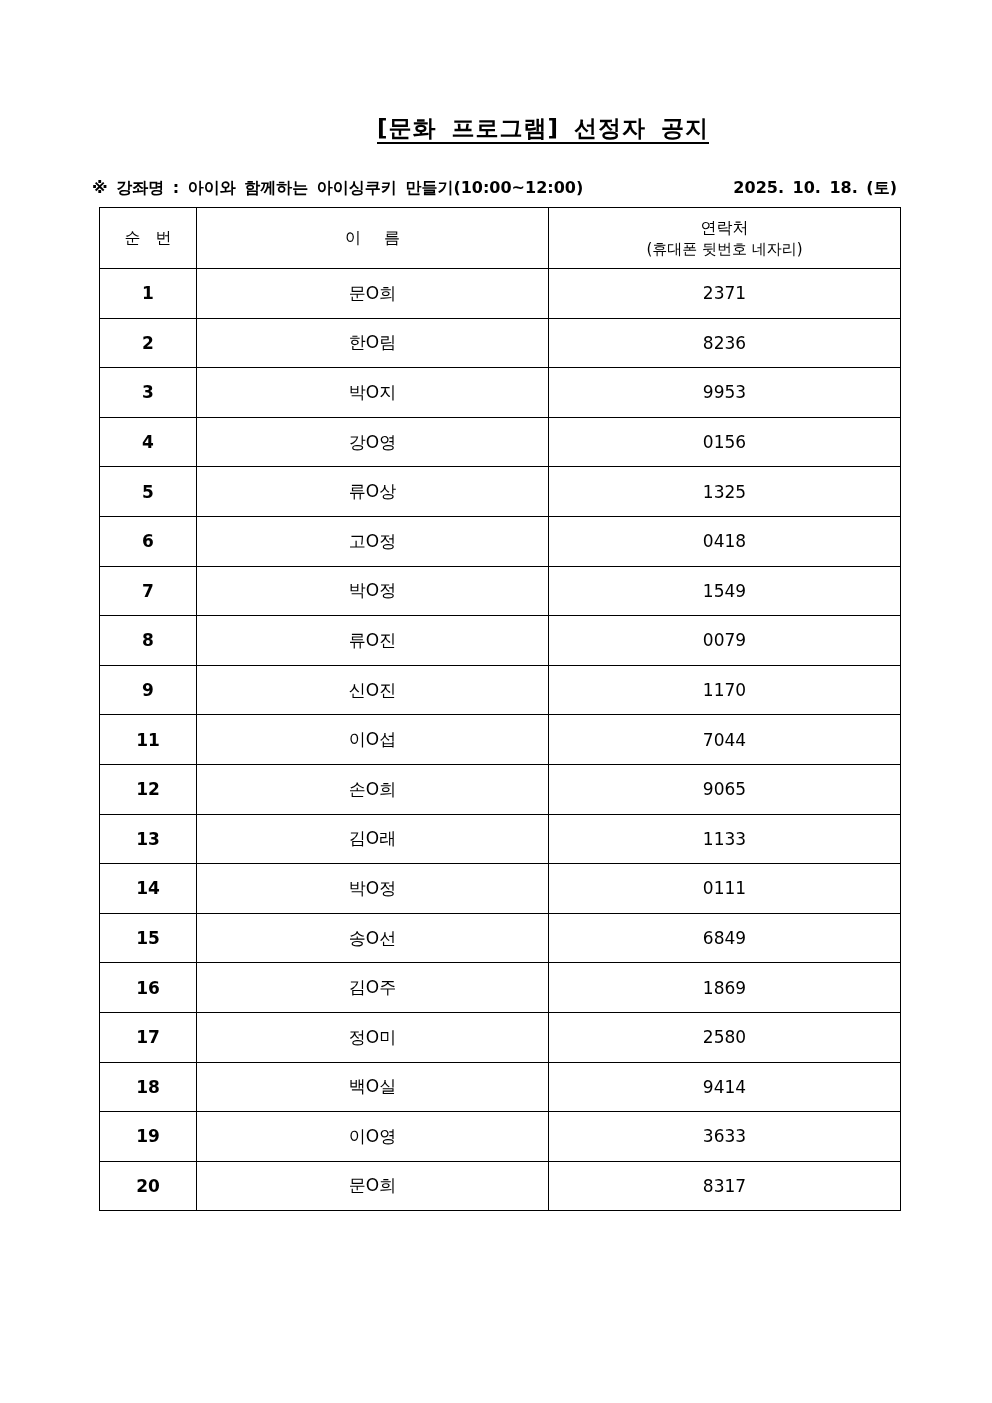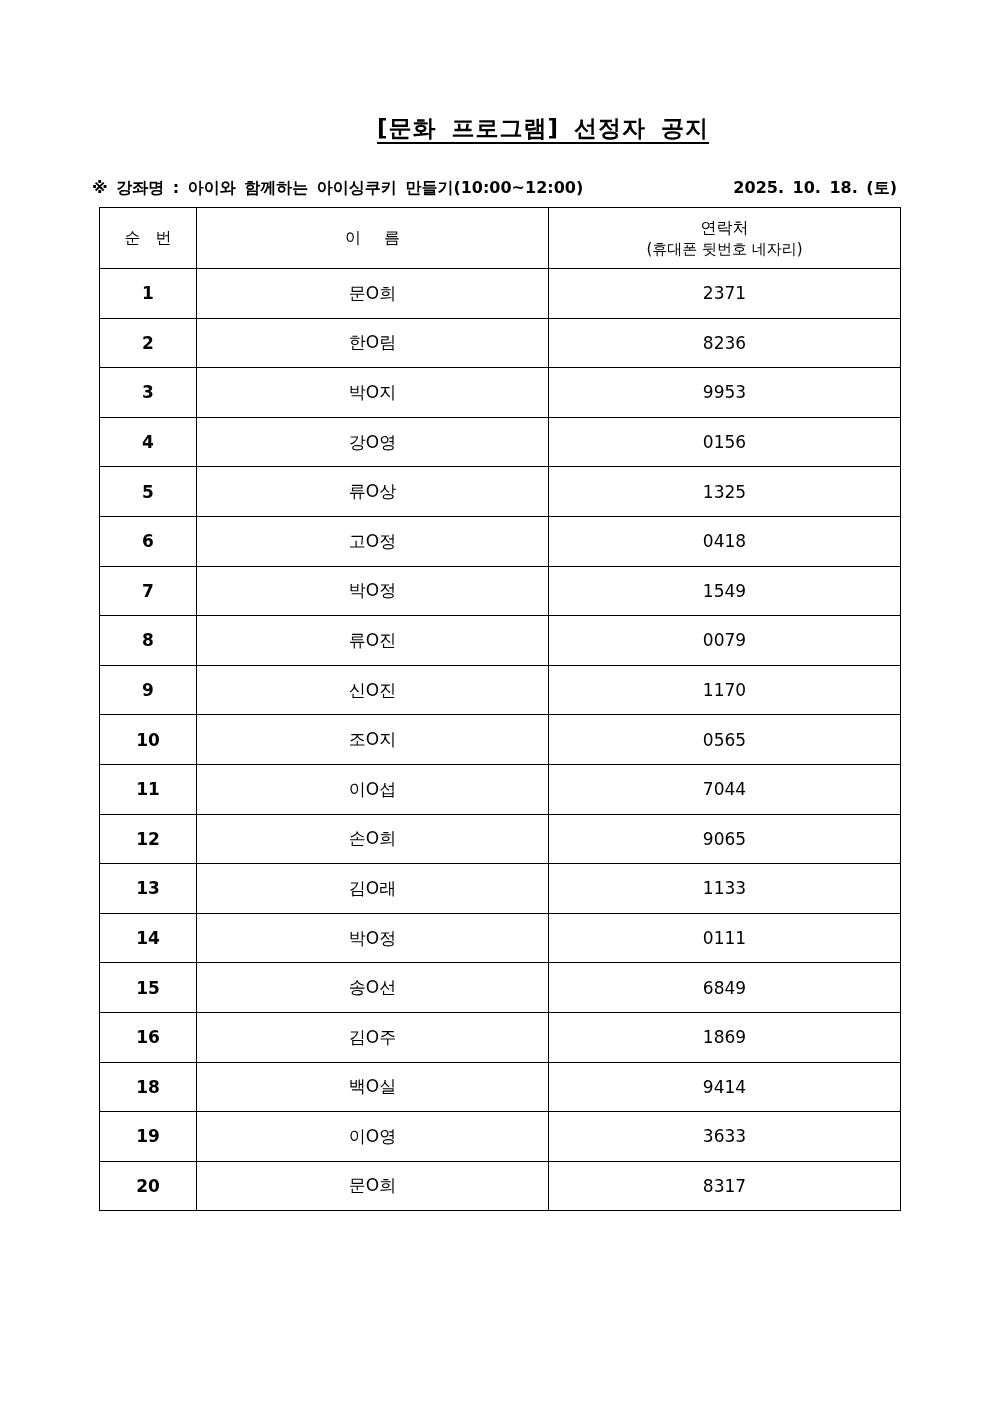--- a/index.html
+++ b/index.html
@@ -156,25 +156,20 @@
         <td class="col-seq">8</td>
         <td class="col-name">류O진</td>
         <td class="col-contact">0079</td>
       </tr>
       <tr>
         <td class="col-seq">9</td>
         <td class="col-name">신O진</td>
         <td class="col-contact">1170</td>
       </tr>
       <tr>
-        <td class="col-seq">10</td>
-        <td class="col-name">조O지</td>
-        <td class="col-contact">0565</td>
-      </tr>
-      <tr>
         <td class="col-seq">11</td>
         <td class="col-name">이O섭</td>
         <td class="col-contact">7044</td>
       </tr>
       <tr>
         <td class="col-seq">12</td>
         <td class="col-name">손O희</td>
         <td class="col-contact">9065</td>
       </tr>
       <tr>
@@ -191,20 +186,25 @@
         <td class="col-seq">15</td>
         <td class="col-name">송O선</td>
         <td class="col-contact">6849</td>
       </tr>
       <tr>
         <td class="col-seq">16</td>
         <td class="col-name">김O주</td>
         <td class="col-contact">1869</td>
       </tr>
       <tr>
+        <td class="col-seq">17</td>
+        <td class="col-name">정O미</td>
+        <td class="col-contact">2580</td>
+      </tr>
+      <tr>
         <td class="col-seq">18</td>
         <td class="col-name">백O실</td>
         <td class="col-contact">9414</td>
       </tr>
       <tr>
         <td class="col-seq">19</td>
         <td class="col-name">이O영</td>
         <td class="col-contact">3633</td>
       </tr>
       <tr>

